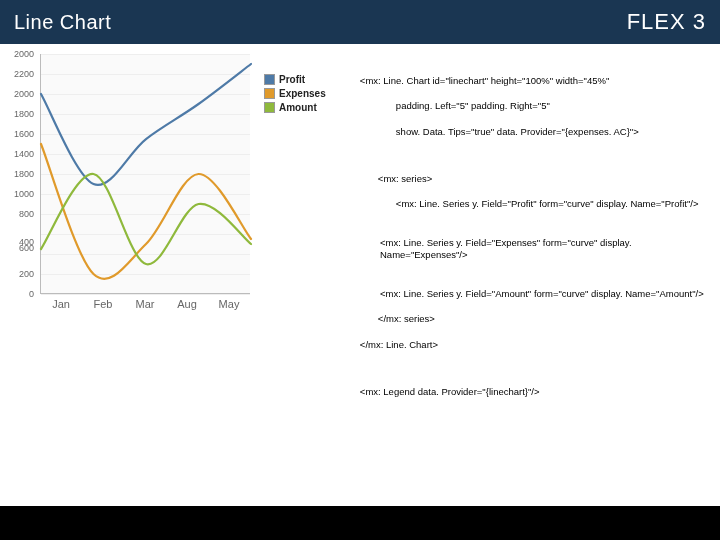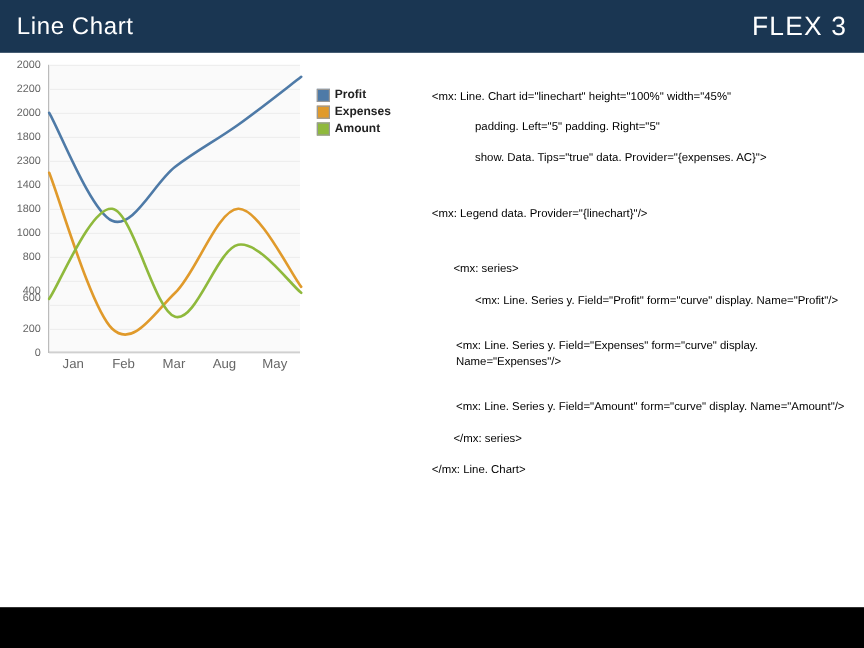--- a/index.html
+++ b/index.html
@@ -42,21 +42,21 @@
     <div class="chart-area">
       <div class="y-axis" id="y-axis">
           <div class="y-tick" style="top: 240px;">0</div>
           <div class="y-tick" style="top: 220px;">200</div>
           <div class="y-tick" style="top: 188px;">400</div>
           <div class="y-tick" style="top: 194px;">600</div>
           <div class="y-tick" style="top: 160px;">800</div>
           <div class="y-tick" style="top: 140px;">1000</div>
           <div class="y-tick" style="top: 120px;">1800</div>
           <div class="y-tick" style="top: 100px;">1400</div>
-          <div class="y-tick" style="top: 80px;">2300</div>
+          <div class="y-tick" style="top: 80px;">1600</div>
           <div class="y-tick" style="top: 60px;">1800</div>
           <div class="y-tick" style="top: 40px;">2000</div>
           <div class="y-tick" style="top: 20px;">2200</div>
           <div class="y-tick" style="top: 0px;">2000</div>
         </div>
       <div class="plot" id="plot">
           <div class="grid-line" style="top: 0px;"></div>
           <div class="grid-line" style="top: 20px;"></div>
           <div class="grid-line" style="top: 40px;"></div>
           <div class="grid-line" style="top: 60px;"></div>
@@ -100,27 +100,27 @@
       </div>
     </div>
 
   <div class="code-col">
     <p>
       <span>&lt;mx: Line. Chart id="linechart" height="100%" width="45%"</span><br>
       <span class="indent2" style="display:inline-block">padding. Left="5" padding. Right="5"</span><br>
       <span class="indent2" style="display:inline-block">show. Data. Tips="true" data. Provider="{expenses. AC}"&gt;</span>
     </p>
     <p>
-      <span>&lt;mx: Legend data. Provider="{linechart}"/&gt;</span>
-    </p>
-    <p>
       <span class="indent1" style="display:inline-block">&lt;mx: series&gt;</span><br>
       <span class="indent2" style="display:inline-block">&lt;mx: Line. Series y. Field="Profit" form="curve" display. Name="Profit"/&gt;</span><br>
       <span class="indent2" style="display:inline-block">&lt;mx: Line. Series y. Field="Expenses" form="curve" display. Name="Expenses"/&gt;</span><br>
       <span class="indent2" style="display:inline-block">&lt;mx: Line. Series y. Field="Amount" form="curve" display. Name="Amount"/&gt;</span><br>
       <span class="indent1" style="display:inline-block">&lt;/mx: series&gt;</span><br>
       <span>&lt;/mx: Line. Chart&gt;</span>
+    </p>
+    <p>
+      <span>&lt;mx: Legend data. Provider="{linechart}"/&gt;</span>
     </p>
   </div>
 
 </div>
 
 <div class="footer"></div>
 
 </body></html>

